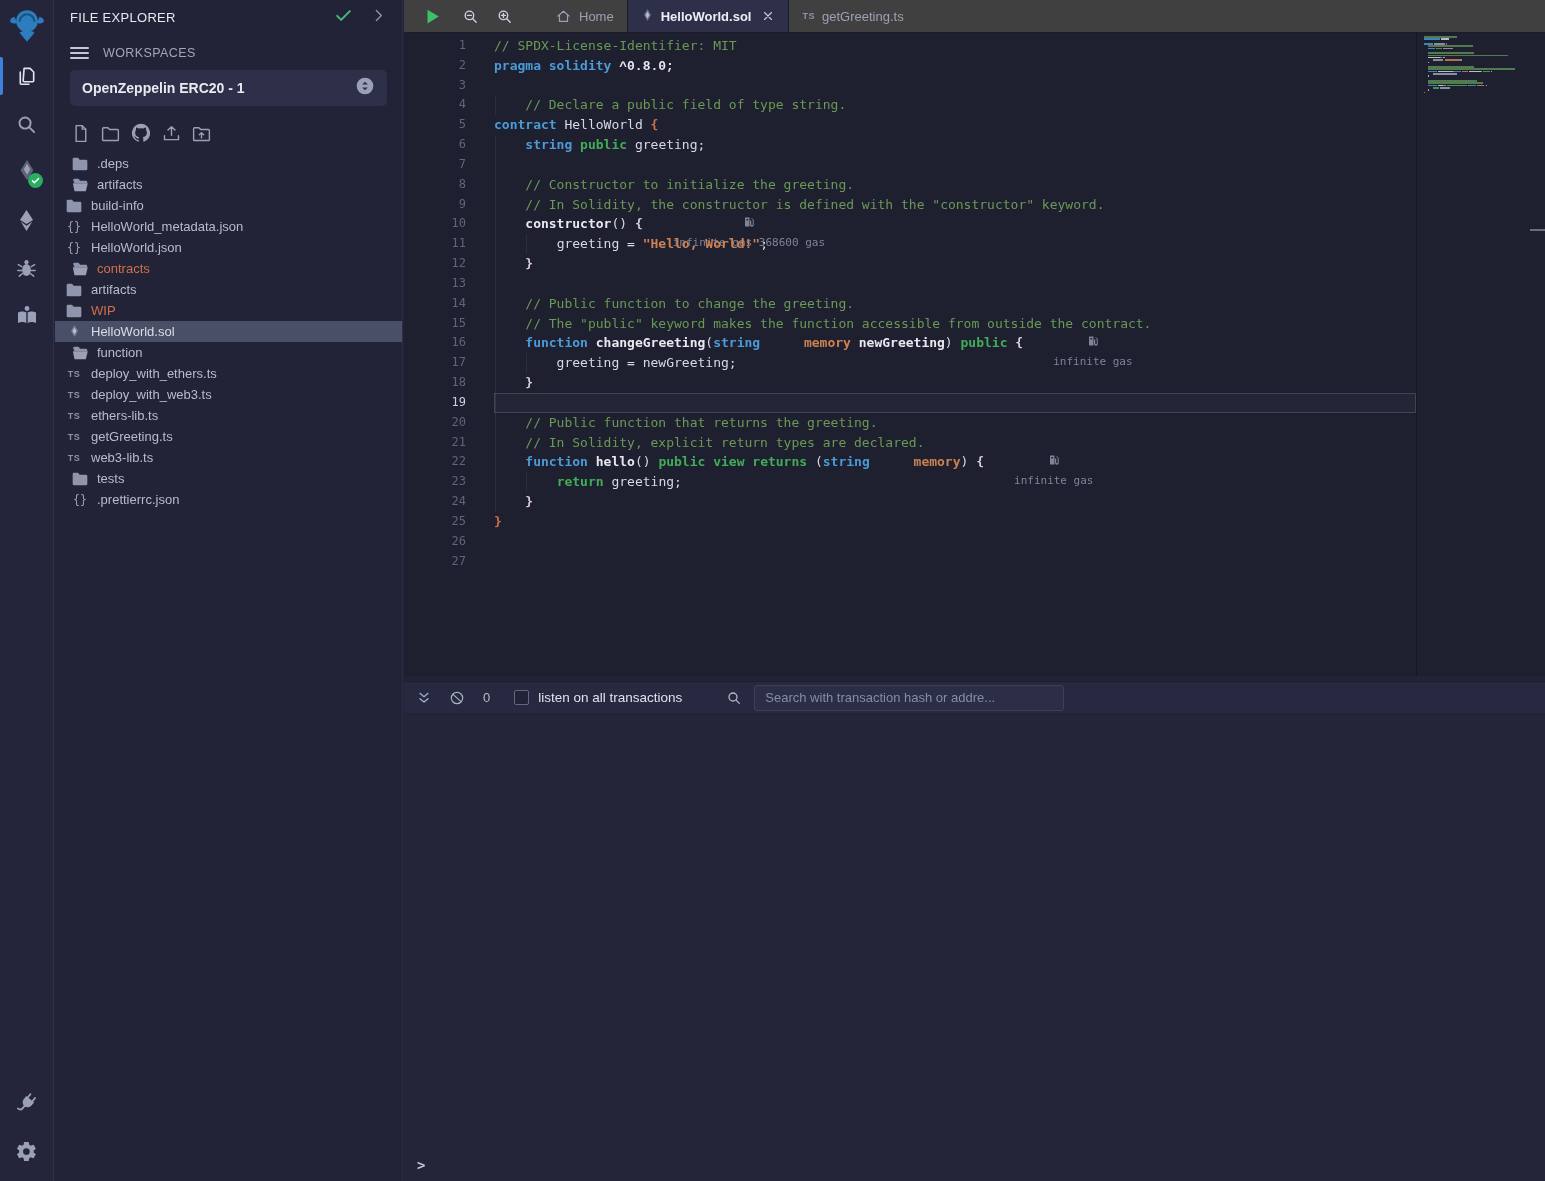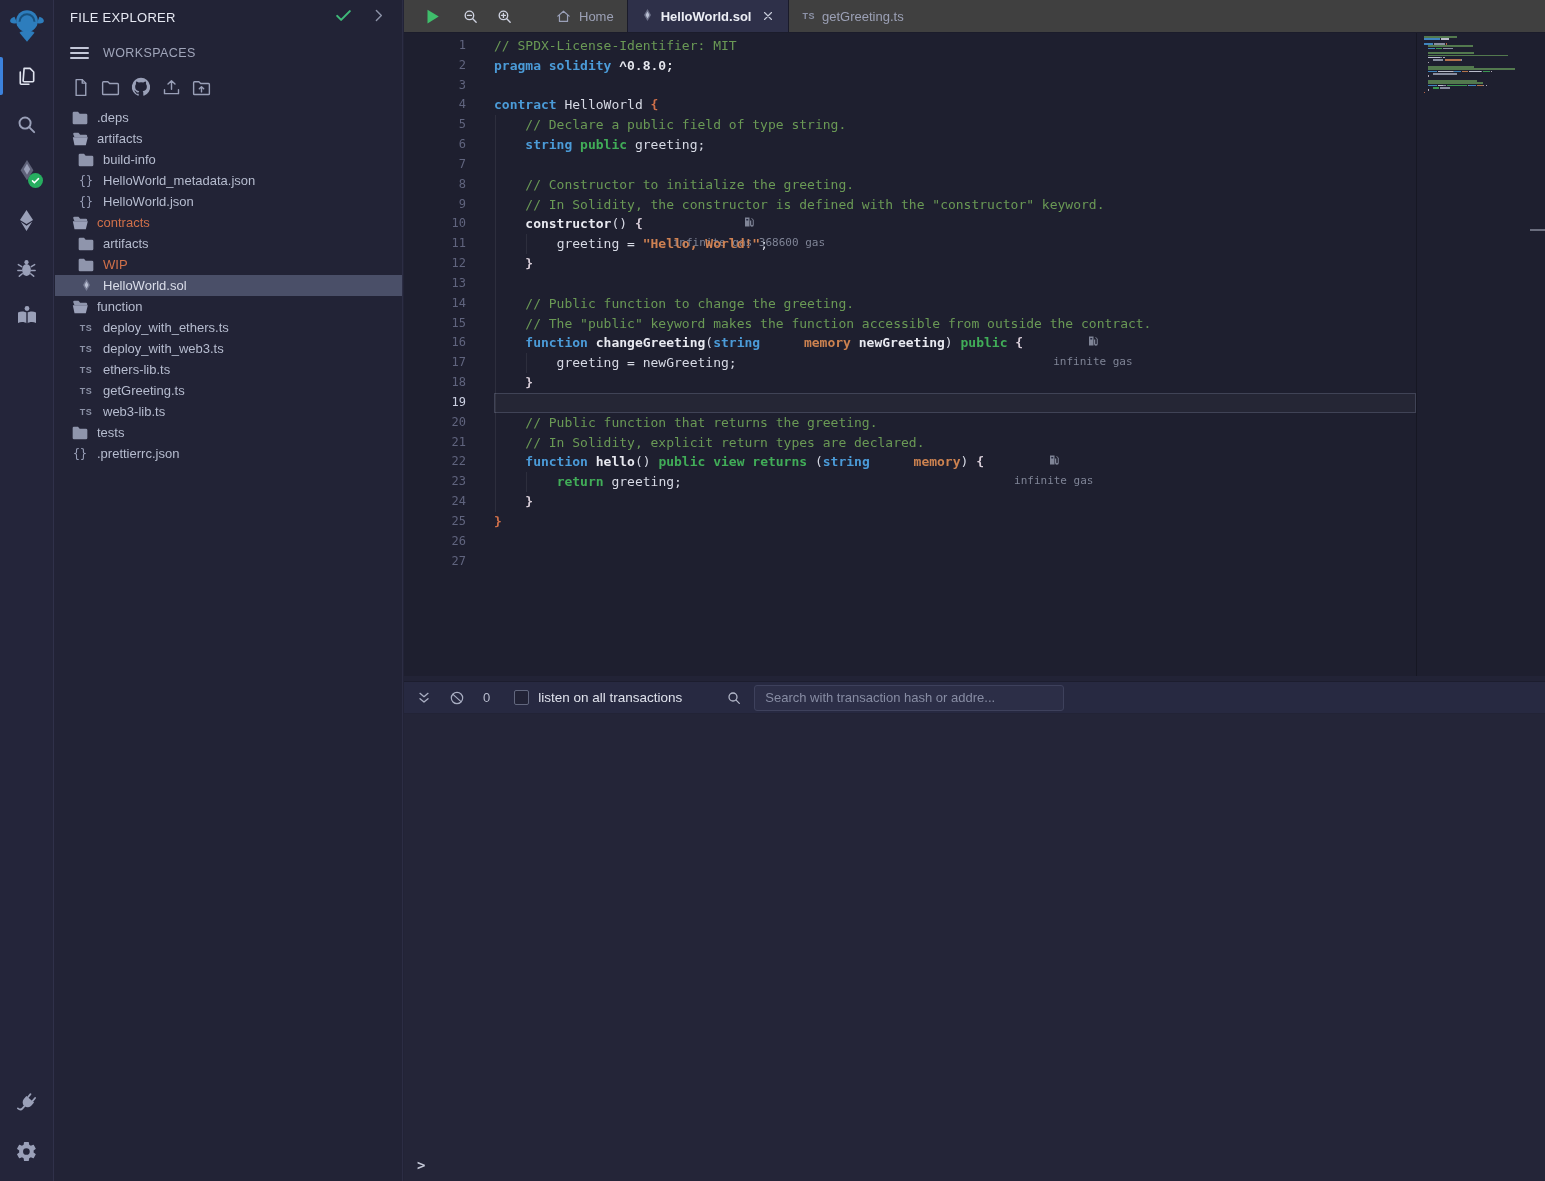--- a/index.html
+++ b/index.html
@@ -31,21 +31,21 @@
   .hamburger div{height:2px;background:#c3c7d8;border-radius:1px;}
   .ws-label{font-size:12.5px;color:#a0a5ba;letter-spacing:.4px;}
   .ws-select{margin:10px 15px 0;height:36px;background:#2e3049;border-radius:5px;display:flex;
              align-items:center;padding:0 12px;cursor:pointer;}
   .ws-name{flex:1;font-size:14px;font-weight:bold;color:#e8eaf2;}
   .fe-toolbar{display:flex;align-items:center;gap:9px;margin:16px 15px 0;}
   .fe-toolbar .tbi{cursor:pointer;display:flex;}
   .tree{margin-top:9px;}
   .tree-row{height:21px;display:flex;align-items:center;padding-left:16px;font-size:13px;
             color:#b6bccf;cursor:pointer;white-space:nowrap;}
-  .tree-row.ind1{padding-left:22px;}
+  .tree-row.ind1{padding-left:10px;}
   .tree-row.selected{background:#4a4f68;color:#dadde9;}
   .tree-row.accent{color:#d0704a;}
   .tree-ico{width:18px;margin-right:8px;display:flex;align-items:center;justify-content:center;flex:0 0 18px;}
   .glyph-ts{font-size:9px;font-weight:bold;color:#8d93a8;letter-spacing:.5px;}
   .glyph-json{font-family:"DejaVu Sans Mono",monospace;font-size:11.5px;color:#9aa0b8;}
 
   
   .main{position:absolute;left:404px;top:0;right:0;height:100%;background:#222336;}
   .tabbar{position:absolute;top:0;left:0;right:0;height:33px;background:#404040;display:flex;
           align-items:stretch;border-bottom:1px solid #1b1c2b;}
@@ -193,20 +193,27 @@
             </svg></span>
       </div>
     </div>
     <div class="ws-row">
       <div class="hamburger">
           <div></div>
           <div></div>
           <div></div>
         </div>
       <div class="ws-label">WORKSPACES</div>
+    </div>
+    <div class="ws-select">
+      <div class="ws-name">OpenZeppelin ERC20 - 1</div>
+      <span id="ws-caret"><svg width="20" height="20" viewBox="0 0 24 24">
+            <circle cx="12" cy="12" r="10" fill="#9aa0b5"></circle>
+            <path d="M8.5 10.2 12 6.8l3.5 3.4zM8.5 13.8 12 17.2l3.5-3.4z" fill="#2e3049"></path>
+          </svg></span>
     </div>
     <div class="fe-toolbar" id="fe-toolbar">
         <span class="tbi">
           <svg width="21" height="21" viewBox="0 0 24 24" fill="none" stroke="#9aa0b8" stroke-width="1.6" stroke-linecap="round" stroke-linejoin="round">
             <path d="M7 3h7l4 4v14H7z"></path>
             <path d="M14 3v4h4"></path>
           </svg>
         </span>
         <span class="tbi">
           <svg width="21" height="21" viewBox="0 0 24 24" fill="none" stroke="#9aa0b8" stroke-width="1.6" stroke-linecap="round" stroke-linejoin="round">
@@ -440,22 +447,22 @@
           <div class="ln">23</div>
           <div class="ln">24</div>
           <div class="ln">25</div>
           <div class="ln">26</div>
           <div class="ln">27</div>
         </div>
       <div class="codepane" id="codepane">
           <div class="code-line"><span class="tok-com">// SPDX-License-Identifier: MIT</span></div>
           <div class="code-line"><span class="tok-kw">pragma solidity </span><span class="tok-num">^0.8.0;</span></div>
           <div class="code-line"></div>
+          <div class="code-line"><span class="gd g1"></span><span class="tok-pln">    </span><span class="tok-com">// Declare a public field of type string.</span></div>
           <div class="code-line"><span class="tok-kw">contract </span><span class="tok-pln">HelloWorld </span><span class="tok-br1">{</span></div>
-          <div class="code-line"><span class="gd g1"></span><span class="tok-pln">    </span><span class="tok-com">// Declare a public field of type string.</span></div>
           <div class="code-line"><span class="gd g1"></span><span class="tok-pln">    </span><span class="tok-kw">string </span><span class="tok-kwg">public </span><span class="tok-pln">greeting;</span></div>
           <div class="code-line"><span class="gd g1"></span></div>
           <div class="code-line"><span class="gd g1"></span><span class="tok-pln">    </span><span class="tok-com">// Constructor to initialize the greeting.</span></div>
           <div class="code-line"><span class="gd g1"></span><span class="tok-pln">    </span><span class="tok-com">// In Solidity, the constructor is defined with the "constructor" keyword.</span></div>
           <div class="code-line"><span class="gd g1"></span><span class="tok-pln">    </span><span class="tok-fn">constructor</span><span class="tok-pln">() </span><span class="tok-br2">{</span><span class="gas"><svg width="12" height="12" viewBox="0 0 24 24">
                 <path fill="#7f8496" d="M4 3h9v18H4zM5.5 5h6v5h-6zM14 9h2.5v8a1.5 1.5 0 0 0 3 0V8l-3-3 1-1 4 4v9.5A3.5 3.5 0 0 1 14 18z"></path>
                 <path fill="#272941" d="M6.5 6h4v3h-4z"></path>
               </svg><span>infinite gas 368600 gas</span></span></div>
           <div class="code-line"><span class="gd g1"></span><span class="gd g2"></span><span class="tok-pln">        </span><span class="tok-pln">greeting = </span><span class="tok-str">"Hello, World!"</span><span class="tok-pln">;</span></div>
           <div class="code-line"><span class="gd g1"></span><span class="tok-pln">    </span><span class="tok-br2">}</span></div>

